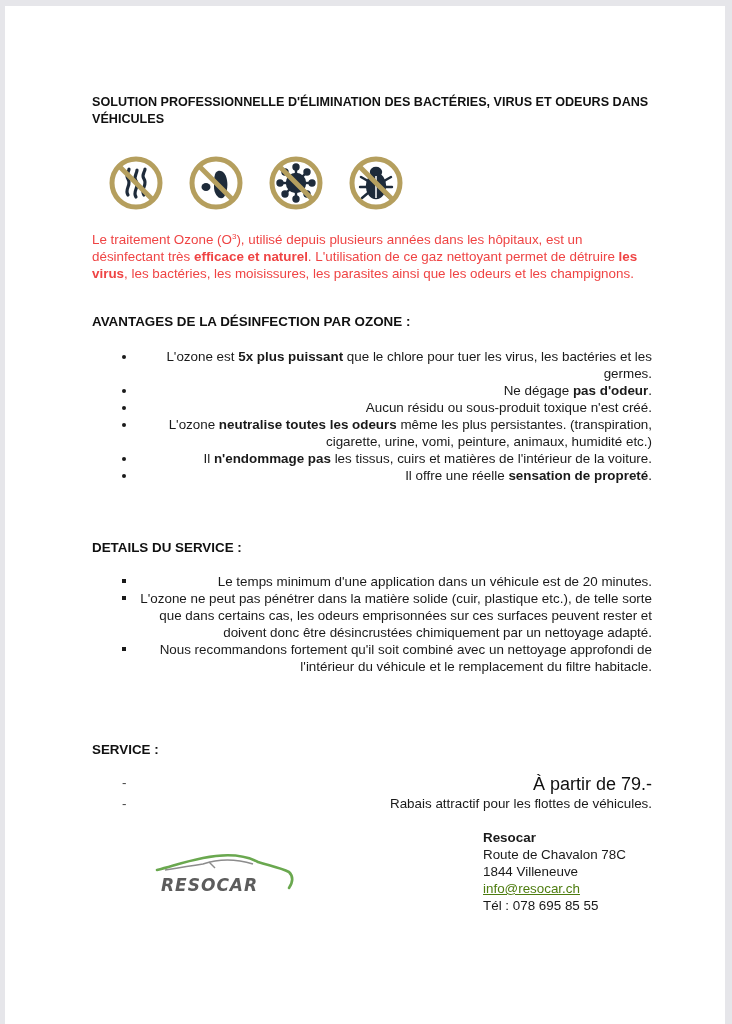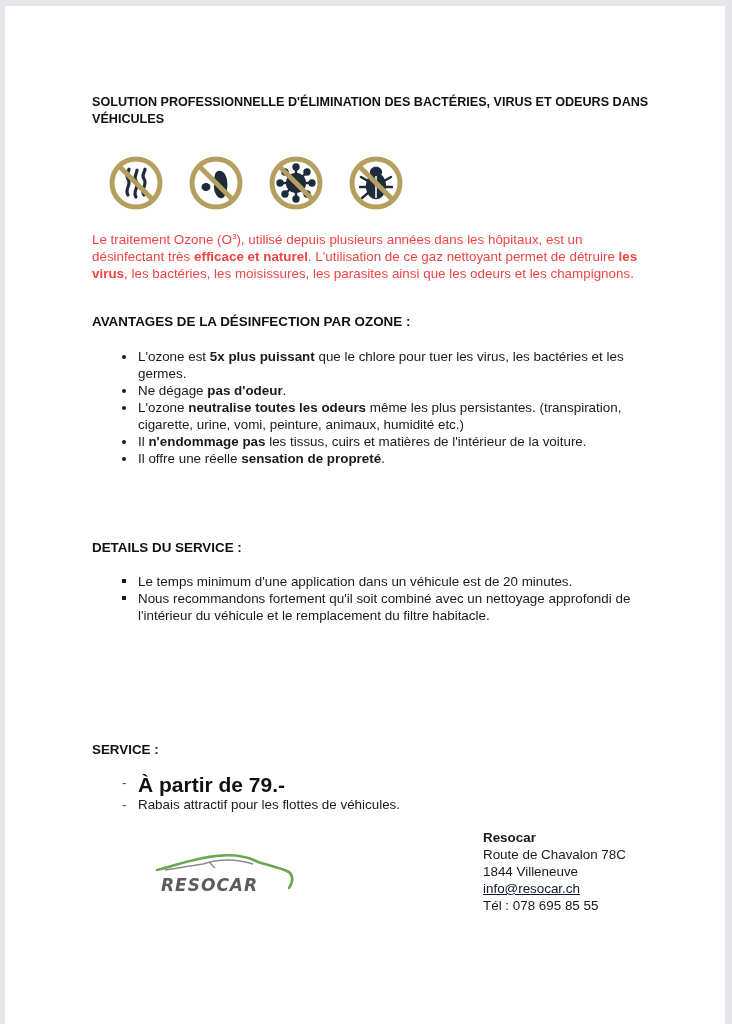--- a/index.html
+++ b/index.html
@@ -29,30 +29,30 @@
     position: absolute; top: 149px; left: 16px; height: 56px; display: flex; gap: 24px;
   }
   .icon { width: 56px; height: 56px; }
   .p {
     position: absolute; font-size: 13.4px; line-height: 17px; color: #ef4444;
   }
   .intro { top: 222px; left: 0; width: 560px; }
   .h { position: absolute; font-weight: bold; font-size: 13.4px; line-height: 17px; left: 0; color:#111; }
   ul.list {
     position: absolute; margin: 0; padding: 0; list-style: none;
-    left: 30px; width: 530px; font-size: 13.4px; line-height: 17px;
+    left: 30px; width: 530px; font-size: 13.4px; line-height: 17px; text-align: right;
   }
   ul.list li { position: relative; padding-left: 16px; }
   .dot::before { content: ""; position: absolute; left: 0; top: 7px; width: 4px; height: 4px; border-radius: 50%; background:#1a1a1a; }
   .sq::before { content: ""; position: absolute; left: 0; top: 6px; width: 4px; height: 4px; background:#1a1a1a; }
   .dash::before { content: "-"; position: absolute; left: 0; top: 0; color:#444; }
   b { font-weight: bold; }
-  .price { font-size: 21px; font-weight: bold; line-height: 21px; color:#111;margin-top:45px; }
+  .price { font-size: 18px; font-weight: normal; line-height: 21px; color:#111;margin-top:45px; }
   .contact { position: absolute; left: 391px; top: 823px; font-size: 13.4px; line-height: 17px; }
-  .contact a { color: #0f172a; text-decoration: underline; }
+  .contact a { color: #4d7c0f; text-decoration: underline; }
   .logo { position: absolute; left: 61px; top: 842px; width: 150px; height: 50px; }
   .logo-text {
     position: absolute; left: 8px; top: 27px;
     font-family: "DejaVu Sans", sans-serif; font-weight: bold; font-style: italic;
     font-size: 17px; letter-spacing: 1px; color: #5c5c5c;
   }
 </style>
 </head>
 <body>
 
@@ -123,29 +123,31 @@
 
     <div class="p intro">
       <span>Le traitement Ozone (O</span><sup style="font-size:8px">3</sup><span>), utilisé depuis plusieurs années dans les hôpitaux, est un désinfectant très </span><b>efficace et naturel</b><span>. L'utilisation de ce gaz nettoyant permet de détruire </span><b>les virus</b><span>, les bactéries, les moisissures, les parasites ainsi que les odeurs et les champignons.</span>
     </div>
 
     <div class="h" style="top:307px">AVANTAGES DE LA DÉSINFECTION PAR OZONE :</div>
 
     <ul class="list" style="top:342px">
       <li class="dot"><span>L'ozone est </span><b>5x plus puissant</b><span> que le chlore pour tuer les virus, les bactéries et les germes.</span></li>
       <li class="dot"><span>Ne dégage </span><b>pas d'odeur</b><span>.</span></li>
+      <li class="dot"><span>Aucun résidu ou sous-produit toxique n'est créé.</span><b></b><span></span></li>
       <li class="dot"><span>L'ozone </span><b>neutralise toutes les odeurs</b><span> même les plus persistantes. (transpiration, cigarette, urine, vomi, peinture, animaux, humidité etc.)</span></li>
       <li class="dot"><span>Il </span><b>n'endommage pas</b><span> les tissus, cuirs et matières de l'intérieur de la voiture.</span></li>
       <li class="dot"><span>Il offre une réelle </span><b>sensation de propreté</b><span>.</span></li>
     </ul>
 
     <div class="h" style="top:533px">DETAILS DU SERVICE :</div>
 
     <ul class="list" style="top:567px">
       <li class="sq">Le temps minimum d'une application dans un véhicule est de 20 minutes.</li>
+      <li class="sq">L'ozone ne peut pas pénétrer dans la matière solide (cuir, plastique etc.), de telle sorte que dans certains cas, les odeurs emprisonnées sur ces surfaces peuvent rester et doivent donc être désincrustées chimiquement par un nettoyage adapté.</li>
       <li class="sq">Nous recommandons fortement qu'il soit combiné avec un nettoyage approfondi de l'intérieur du véhicule et le remplacement du filtre habitacle.</li>
     </ul>
 
     <div class="h" style="top:735px">SERVICE :</div>
 
     <ul class="list" style="top:768px">
       <li class="dash"><span class="price">À partir de 79.-</span></li>
       <li class="dash">Rabais attractif pour les flottes de véhicules.</li>
     </ul>
 

